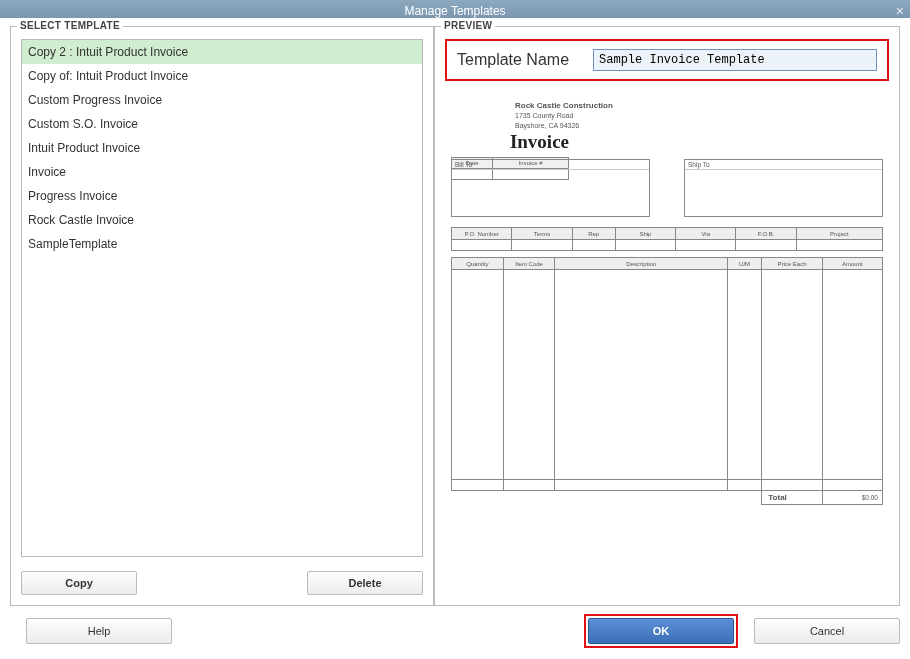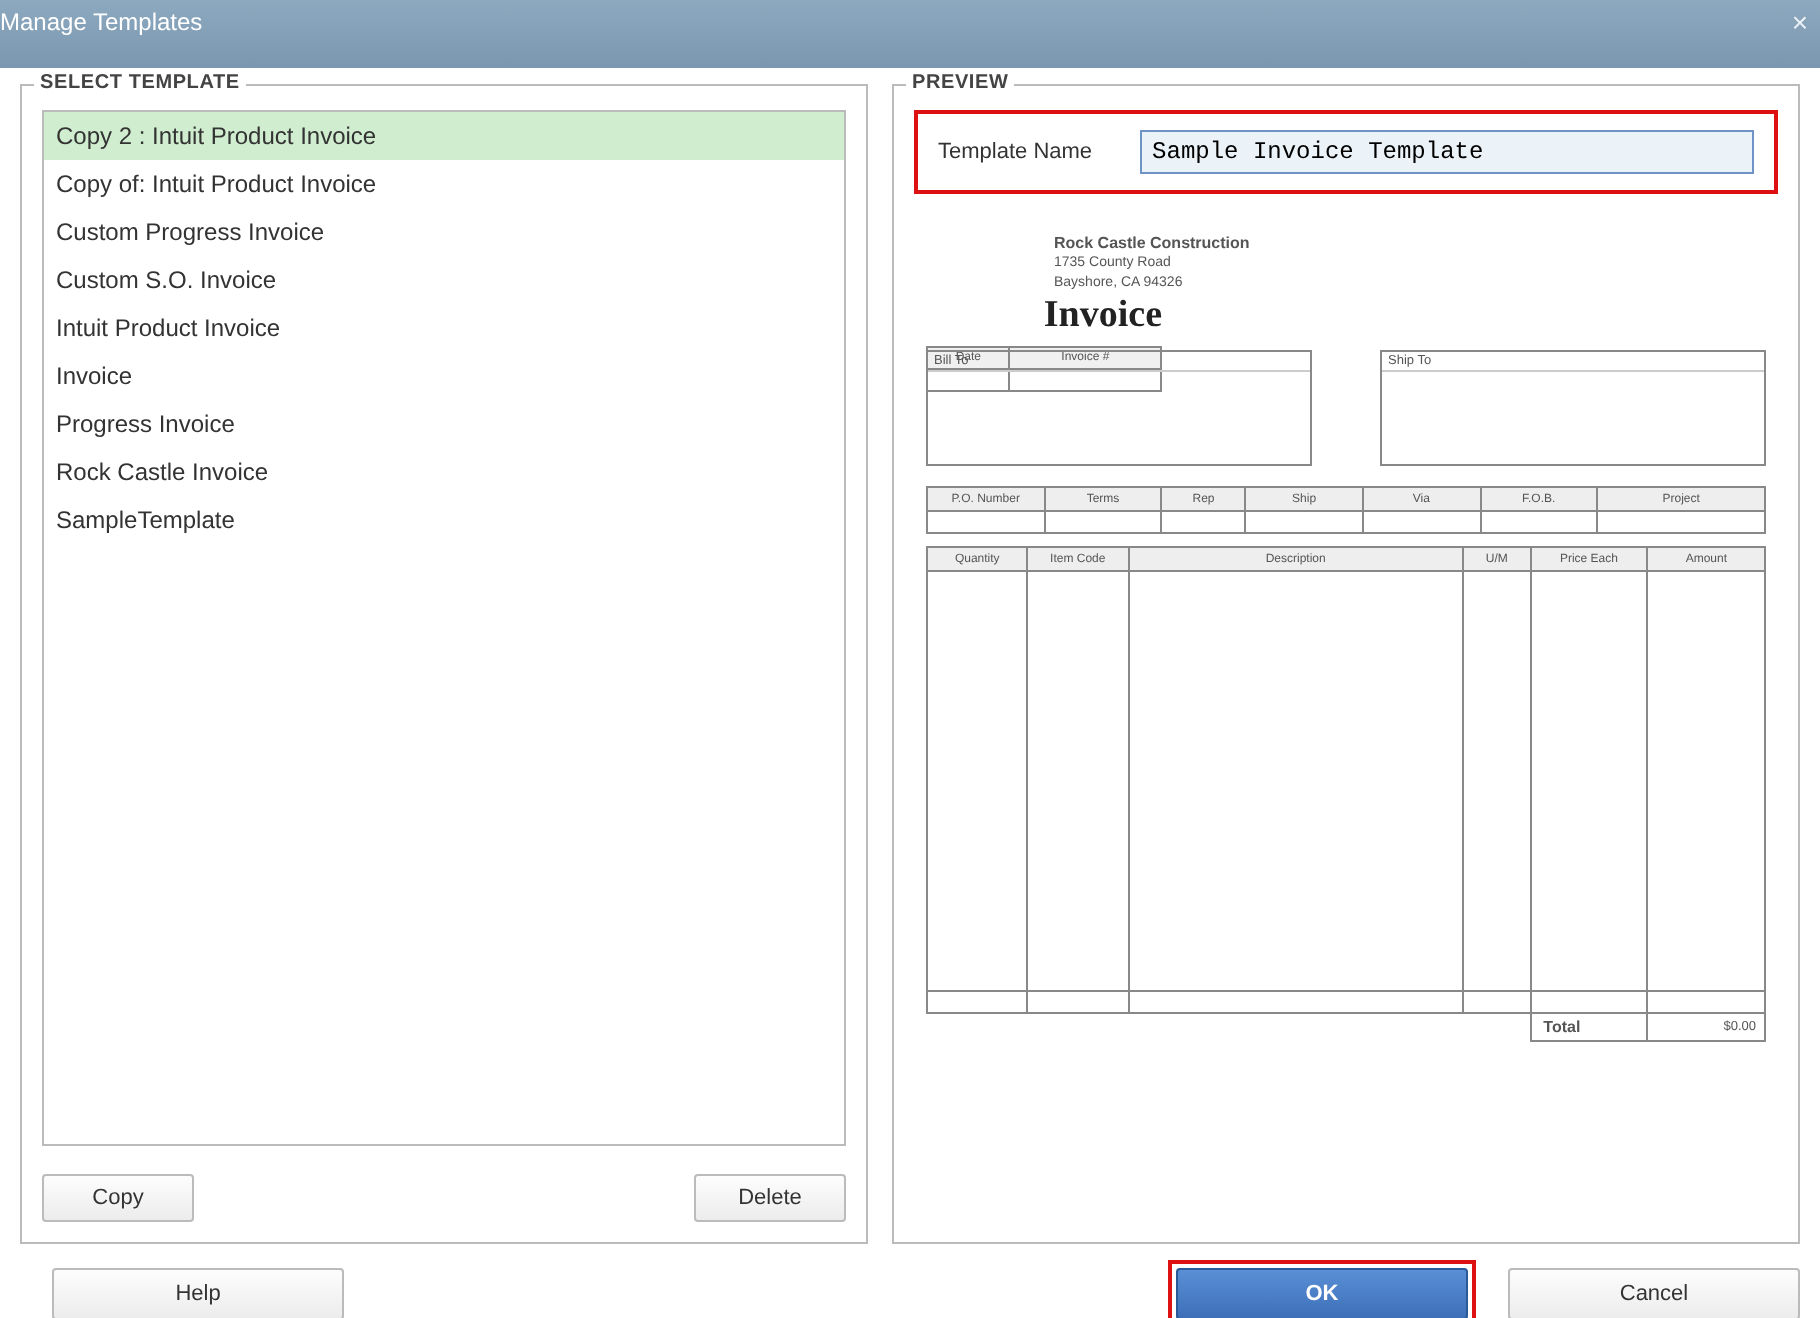--- a/index.html
+++ b/index.html
@@ -6,41 +6,40 @@
 body {
   font-family: Tahoma, Arial, sans-serif;
   font-size: 11px;
   background: #fff;
   width: 910px;
   height: 659px;
   overflow: hidden;
   color: #333;
 }
 .titlebar {
-  height: 34px;
+  height: 18px;
   background: linear-gradient(to bottom, #8da9c0 0%, #7a97af 100%);
   color: #fff;
-  text-align: left;
+  text-align: center;
   line-height: 22px;
   font-size: 12px;
   position: relative;
 }
 .titlebar .close {
   position: absolute;
   right: 6px;
   top: 0;
   font-size: 14px;
   color: #eaf0f4;
   cursor: pointer;
 }
 .content {
   display: flex;
   padding: 8px 10px 4px 10px;
   height: 590px;
-  gap: 12px;
 }
 .panel {
   border: 1px solid #bbb;
   background: #fff;
   position: relative;
   padding: 12px 10px 10px 10px;
 }
 .panel-legend {
   position: absolute;
   top: -7px;
@@ -85,30 +84,30 @@
 }
 .btn {
   border: 1px solid #bbb;
   background: linear-gradient(to bottom, #fdfdfd, #ececec);
   padding: 5px 0;
   font-size: 11px;
   text-align: center;
   cursor: pointer;
   border-radius: 2px;
 }
-.btn-small { width: 76px; }
+.btn-small { width: 116px; font-weight: bold; }
 .name-row {
   display: flex;
   align-items: center;
   border: 2px solid #d11;
   padding: 8px 10px;
   margin-bottom: 10px;
 }
 .name-row label {
-  font-size: 11px;
+  font-size: 16px;
   margin-right: 24px;
   white-space: nowrap;
 }
 .name-row input {
   flex: 1;
   border: 1px solid #6e93c7;
   background: #ecf3f8;
   padding: 3px 5px;
   font-size: 12px;
   outline: none;

